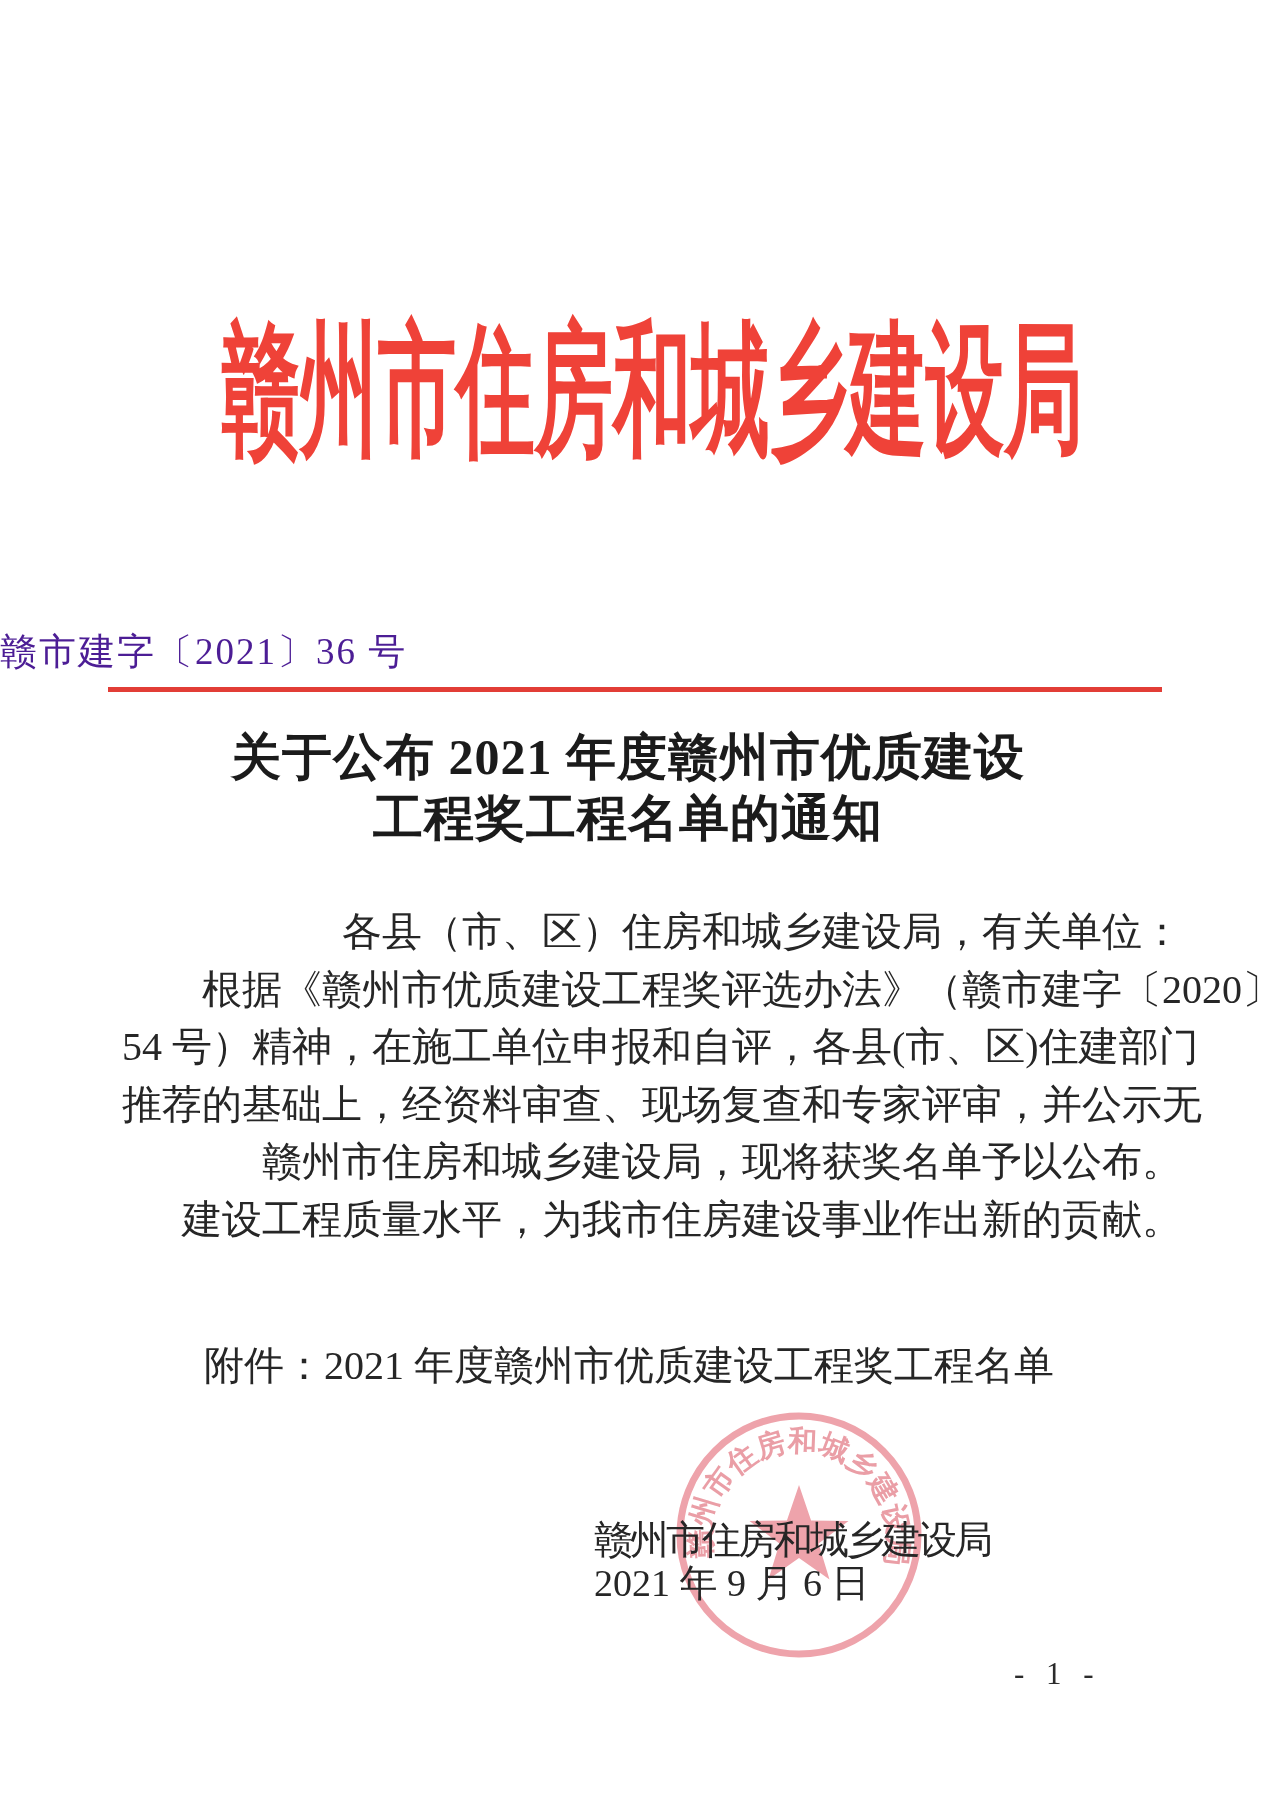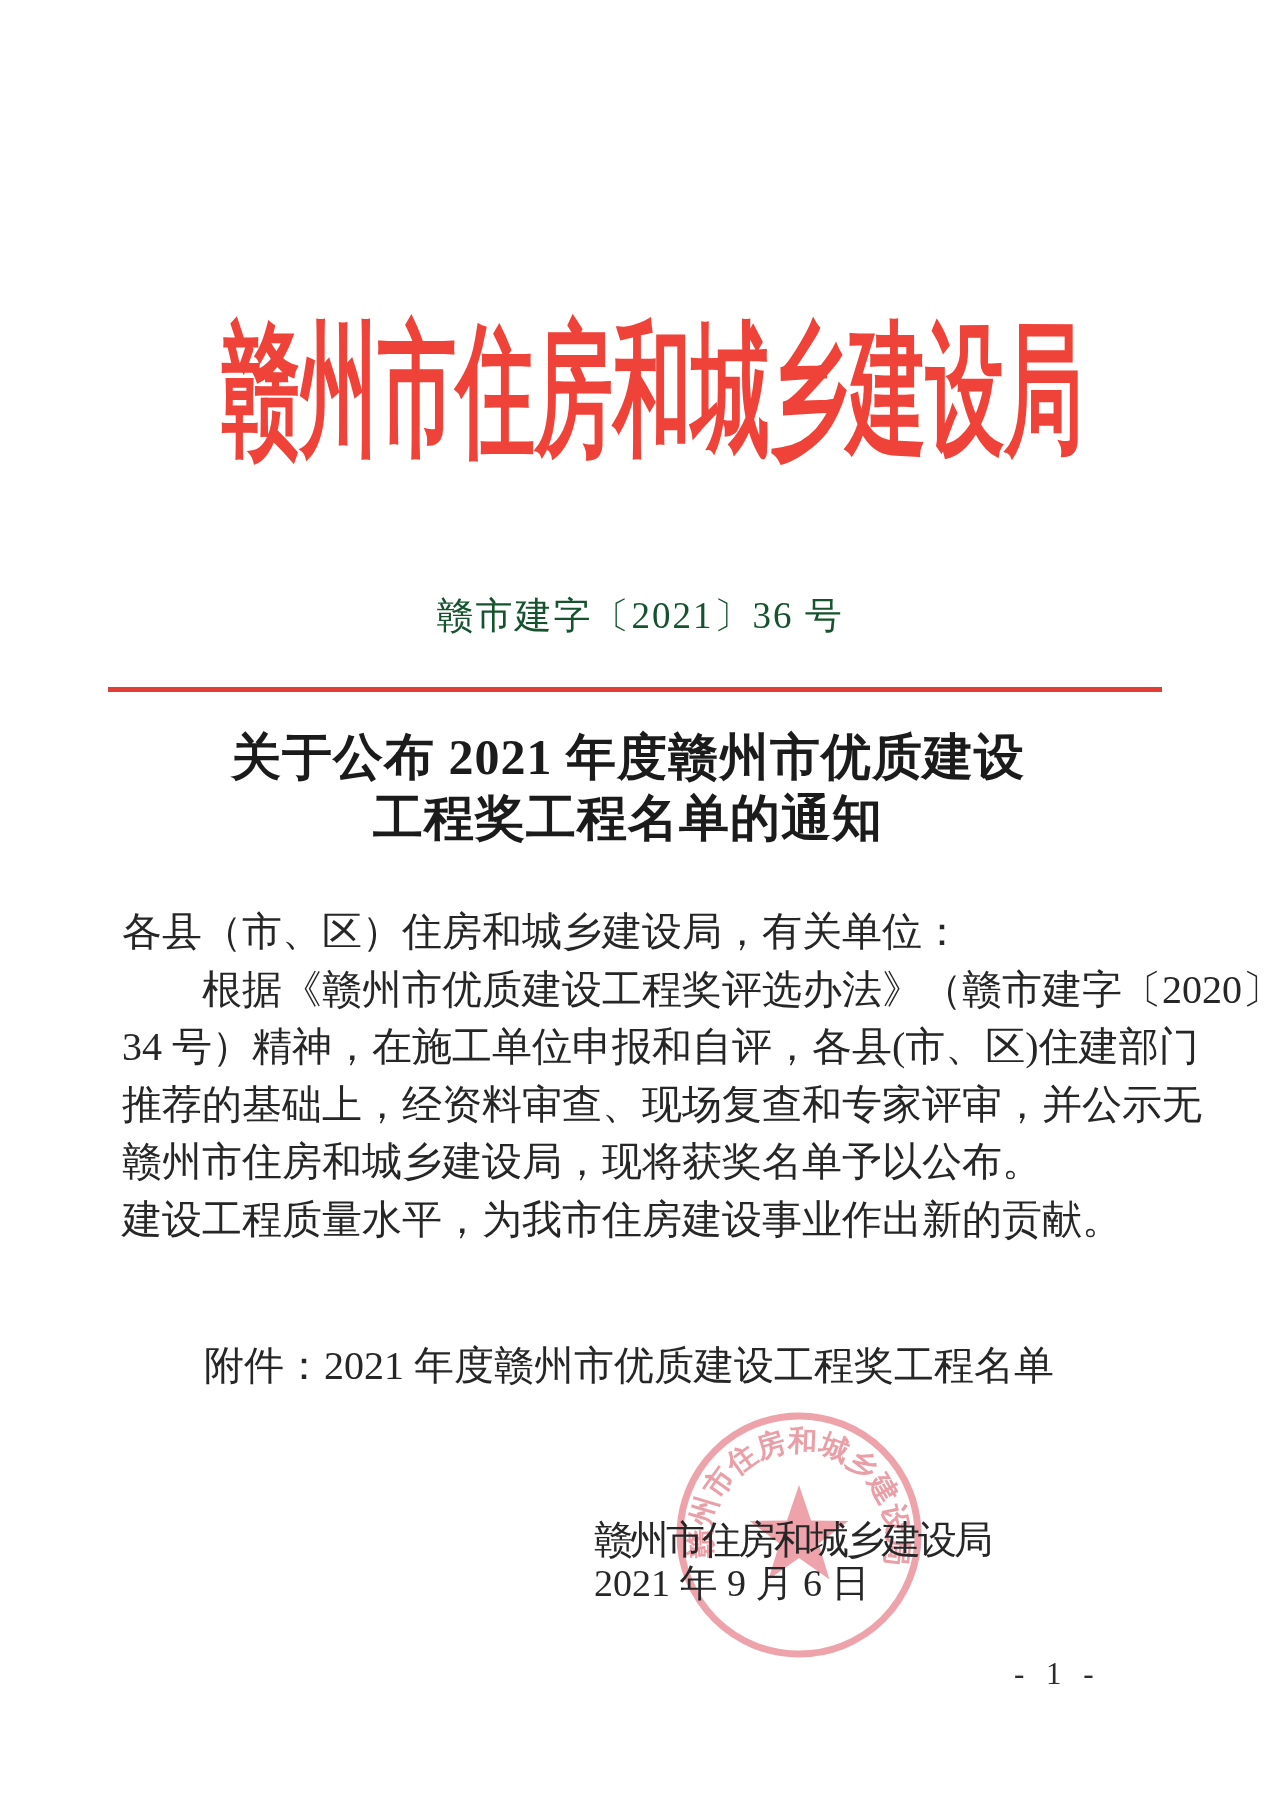--- a/index.html
+++ b/index.html
@@ -27,27 +27,26 @@
     line-height: 150px;
     font-weight: bold;
     color: #ef4238;
     transform: scaleX(0.54);
     transform-origin: 50% 50%;
     white-space: nowrap;
   }
   
   .doc-number {
     position: absolute;
-    top: 594px;
+    top: 630px;
     left: 0;
     width: 1280px;
-    text-align: center;
     font-size: 37px;
     line-height: 44px;
-    color: #14532d;
+    color: #4c1d95;
     letter-spacing: 2px;
   }
   
   .red-rule {
     position: absolute;
     top: 687px;
     left: 108px;
     width: 1054px;
     height: 5px;
     background: #e23d36;
@@ -67,20 +66,21 @@
   }
   
   .body-block {
     position: absolute;
     top: 903px;
     left: 122px;
     width: 1060px;
     font-size: 40px;
     line-height: 57.6px;
     color: #262626;
+    text-align: right;
   }
   .body-line {
     white-space: nowrap;
   }
   .body-line.indent {
     padding-left: 80px;
   }
   
   .attachment {
     position: absolute;
@@ -149,21 +149,21 @@
   <div class="red-rule"></div>
 
   <div class="title">
     <div>关于公布 2021 年度赣州市优质建设</div>
     <div>工程奖工程名单的通知</div>
   </div>
 
   <div class="body-block">
     <div class="body-line">各县（市、区）住房和城乡建设局，有关单位：</div>
     <div class="body-line indent">根据《赣州市优质建设工程奖评选办法》（赣市建字〔2020〕</div>
-    <div class="body-line">34 号）精神，在施工单位申报和自评，各县(市、区)住建部门</div>
+    <div class="body-line">54 号）精神，在施工单位申报和自评，各县(市、区)住建部门</div>
     <div class="body-line">推荐的基础上，经资料审查、现场复查和专家评审，并公示无</div>
     <div class="body-line">赣州市住房和城乡建设局，现将获奖名单予以公布。</div>
     <div class="body-line">建设工程质量水平，为我市住房建设事业作出新的贡献。</div>
   </div>
 
   <div class="attachment">附件：2021 年度赣州市优质建设工程奖工程名单</div>
 
   <svg class="seal" viewBox="0 0 272 272">
     <circle cx="136" cy="136" r="119" fill="none" stroke="#ea8f98" stroke-width="7"></circle>
     <polygon fill="#ea8f98" points="136,86 148.1,121.4 185.5,122.1 155.6,144.6 166.5,180.4 136,158.9 105.5,180.4 116.4,144.6 86.5,122.1 123.9,121.4"></polygon>

